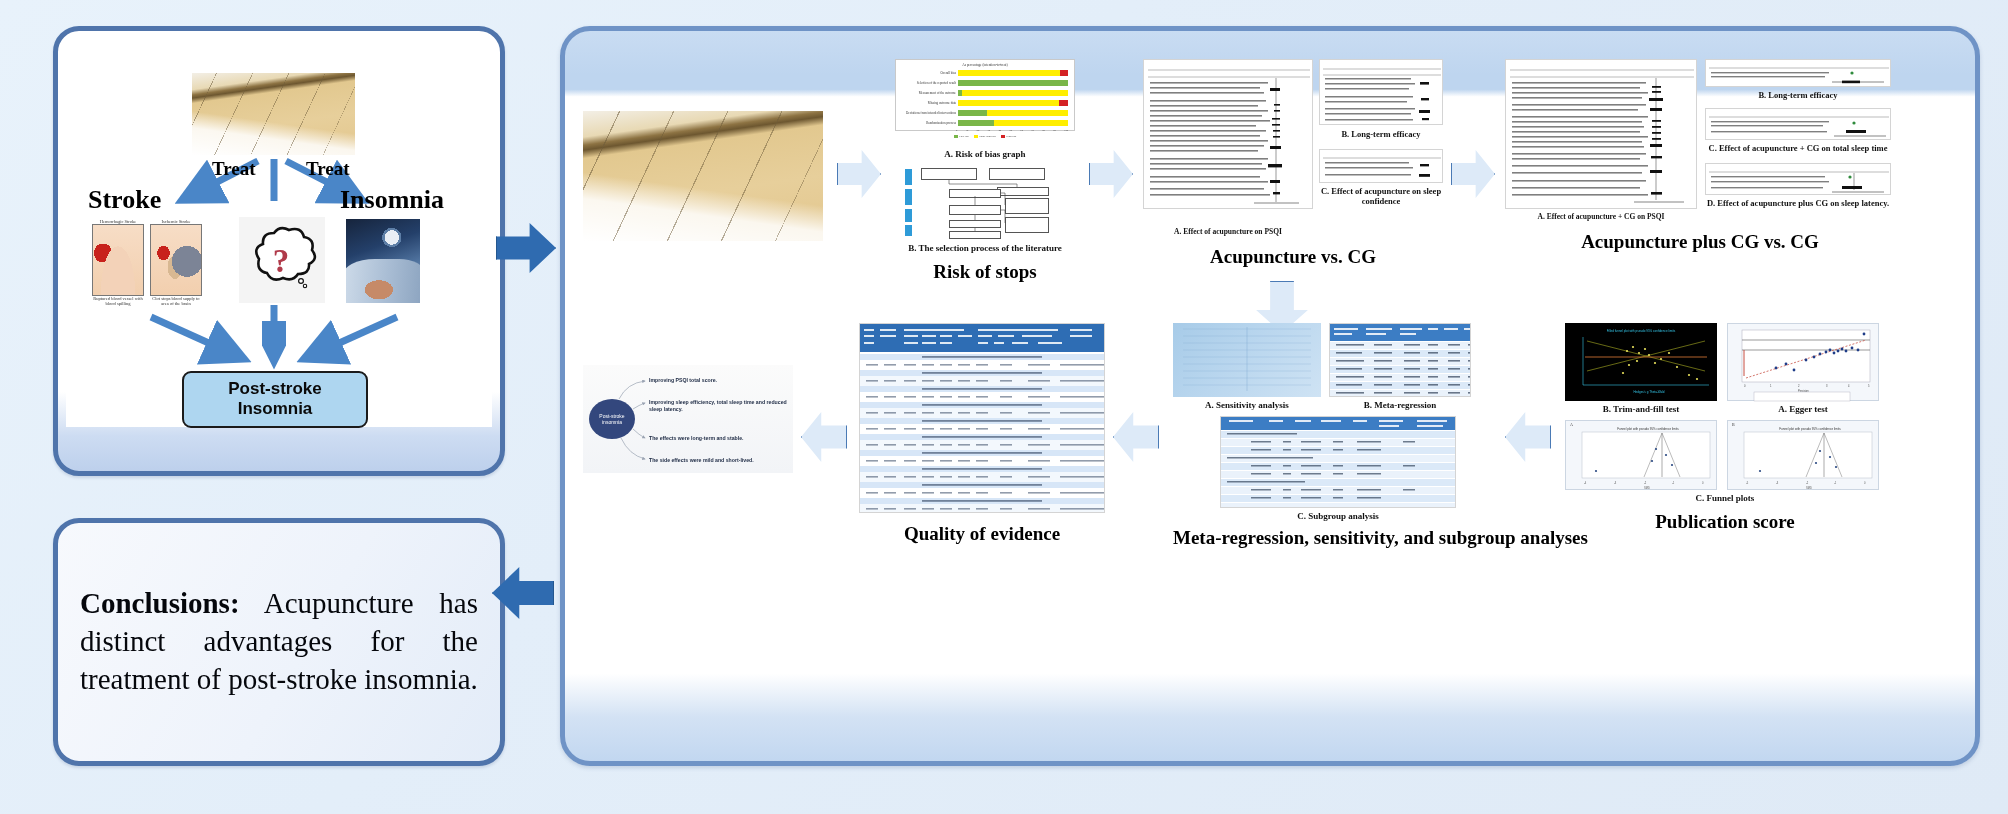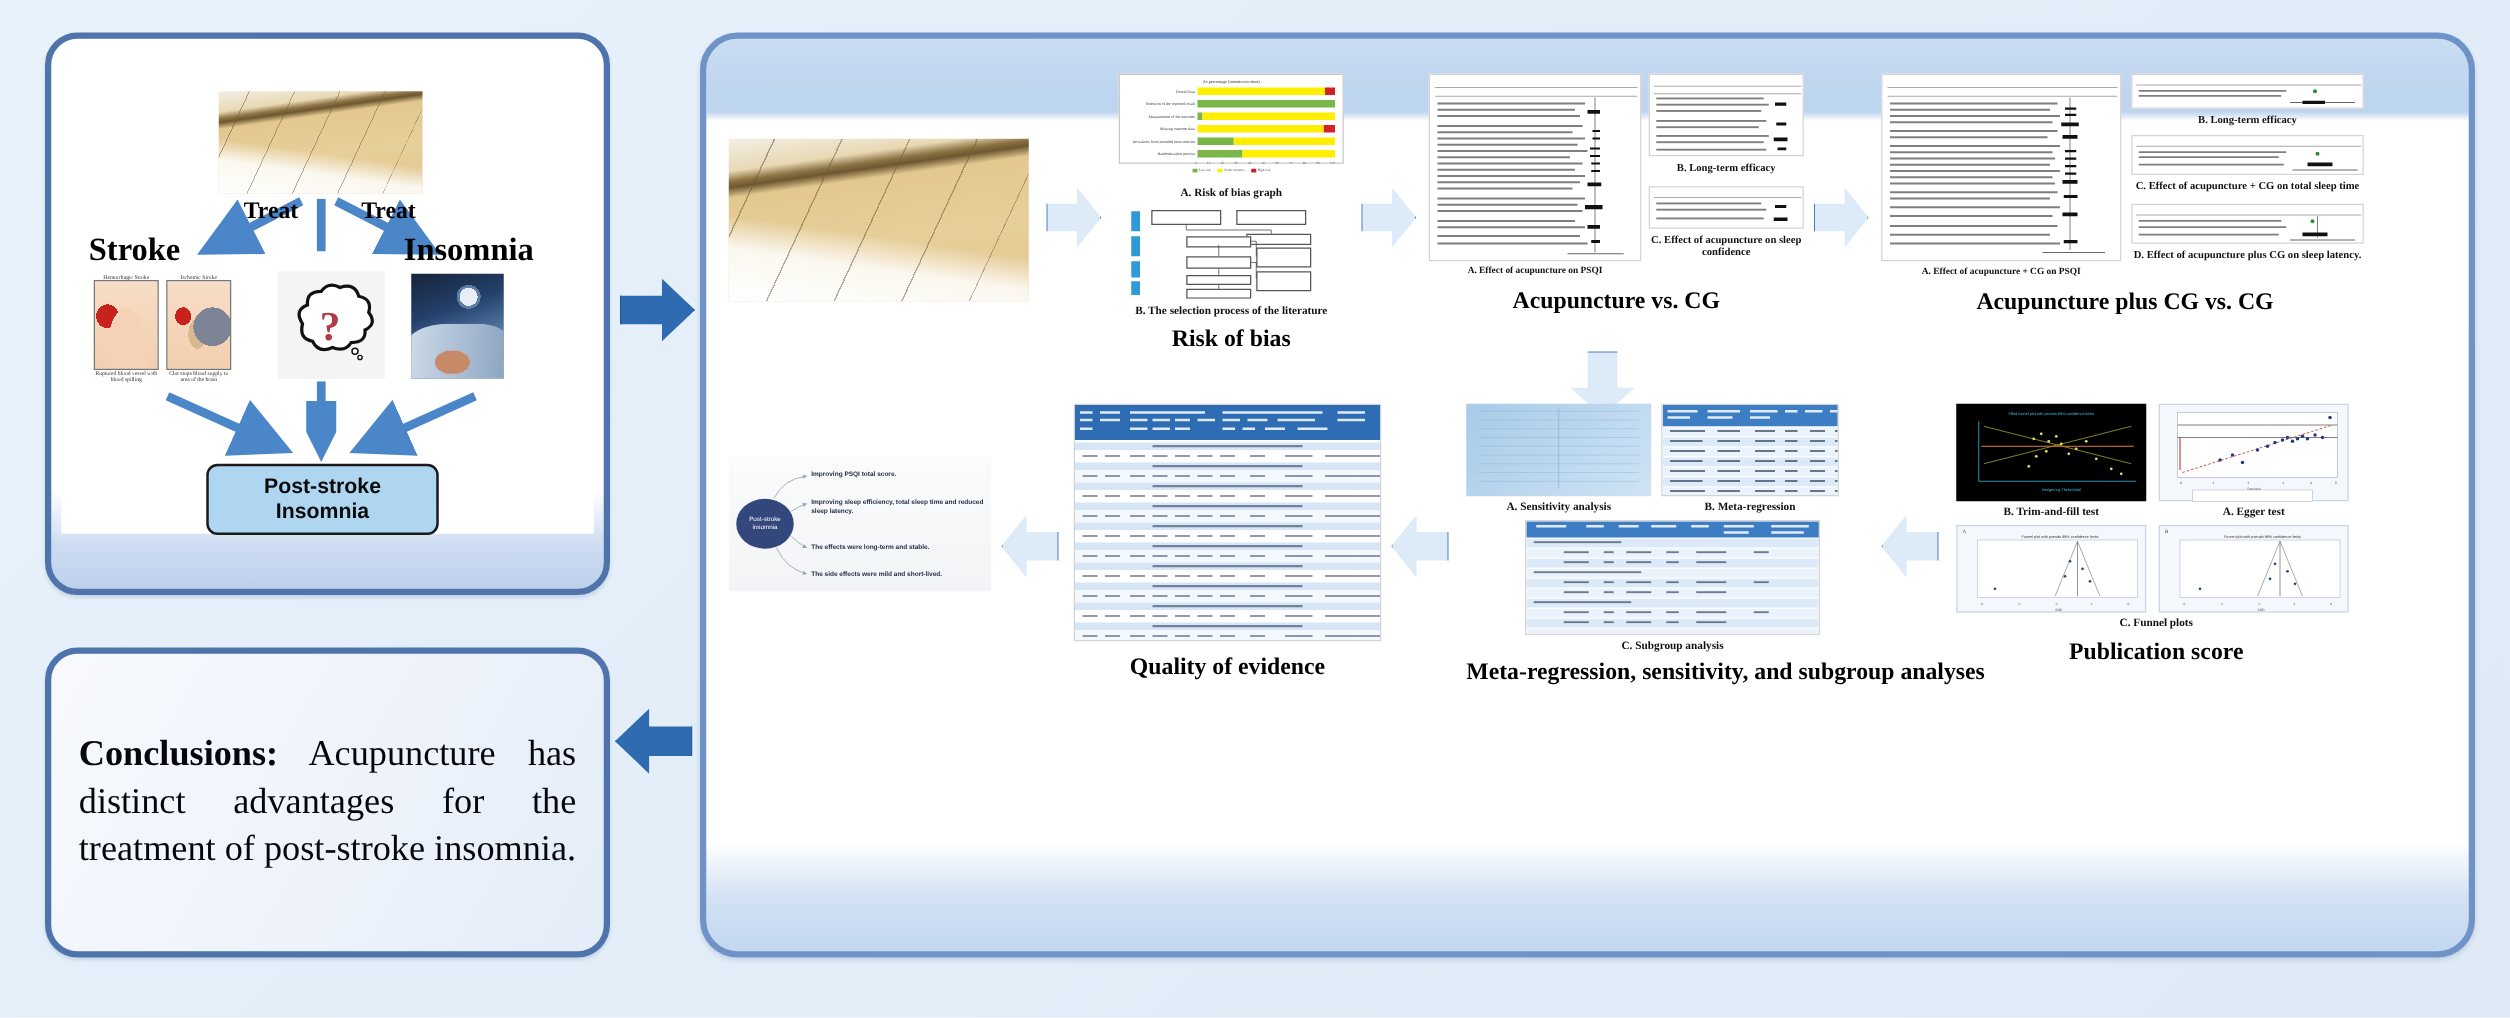--- a/index.html
+++ b/index.html
@@ -8,21 +8,21 @@
     overflow: hidden;
     font-family: "Liberation Serif", serif;
   }
   body {
     background: linear-gradient(135deg, #e8f2fb 0%, #e3eef9 40%, #dfeaf6 100%);
     position: relative;
   }
 
   
   #left-col {
-    position: absolute; left: 36px; top: 26px;
+    position: absolute; left: 53px; top: 26px;
     width: 452px; height: 640px;
   }
 
   .panel {
     border: 5px solid #4f74ab;
     border-radius: 26px;
     background: #ffffff;
     position: relative;
     box-shadow: 0 2px 3px rgba(60,90,140,.18);
   }
@@ -397,21 +397,21 @@
             <path d="M48,15 L48,19 L116,19 L116,22"></path>
             <path d="M74,31 L74,40"></path>
             <path d="M74,50 L74,55"></path>
             <path d="M74,63 L74,66"></path>
             <path d="M100,28 L104,28 L104,40"></path>
             <path d="M100,45 L104,45 L104,58"></path>
           </g>
         </svg>
       </div>
       <div class="sub-cap" style="font-size:9px;margin-top:4px;">B. The selection process of the literature</div>
-      <div class="stage-title" style="font-size:19px;margin-top:8px;">Risk of bias</div>
+      <div class="stage-title" style="font-size:19px;margin-top:8px;">Risk of stops</div>
     </div>
 
     <div class="barrow right" style="left:524px;top:118px;width:44px;height:50px;"></div>
 
     <div class="stage" style="left:578px;top:28px;width:300px;">
       <div style="display:flex;gap:6px;align-items:flex-start;">
         <div style="width:170px;">
           <div class="forest fig" style="height:150px;">
             <svg width="170" height="150">
               <g stroke="#777" stroke-width="0.5">
@@ -451,21 +451,21 @@
                 <rect x="129" y="70" width="7" height="1.6"></rect>
                   <rect x="129" y="76" width="7" height="1.6"></rect>
                 <rect x="126" y="86" width="11" height="3"></rect>
                 <rect x="124" y="104" width="14" height="3.4"></rect>
                 <rect x="126" y="120" width="10" height="3"></rect>
                 <rect x="129" y="132" width="7" height="2.4"></rect>
               </g>
               <line x1="110" y1="143" x2="155" y2="143" stroke="#333" stroke-width="0.6"></line>
             </svg>
           </div>
-          <div class="sub-cap" style="font-size:7.5px;margin-top:2px;">A. Effect of acupuncture on PSQI</div>
+          <div class="sub-cap" style="font-size:7.5px;margin-top:18px;">A. Effect of acupuncture on PSQI</div>
         </div>
         <div style="width:124px;">
           <div class="forest fig" style="height:66px;">
             <svg width="124" height="66">
               <g stroke="#777" stroke-width="0.5">
                   <line x1="3" y1="9" x2="121" y2="9"></line>
                   <line x1="3" y1="15" x2="121" y2="15"></line>
                 </g>
               <g fill="#555" opacity=".75">
                 <rect x="5" y="18" width="86" height="1.5"></rect>

